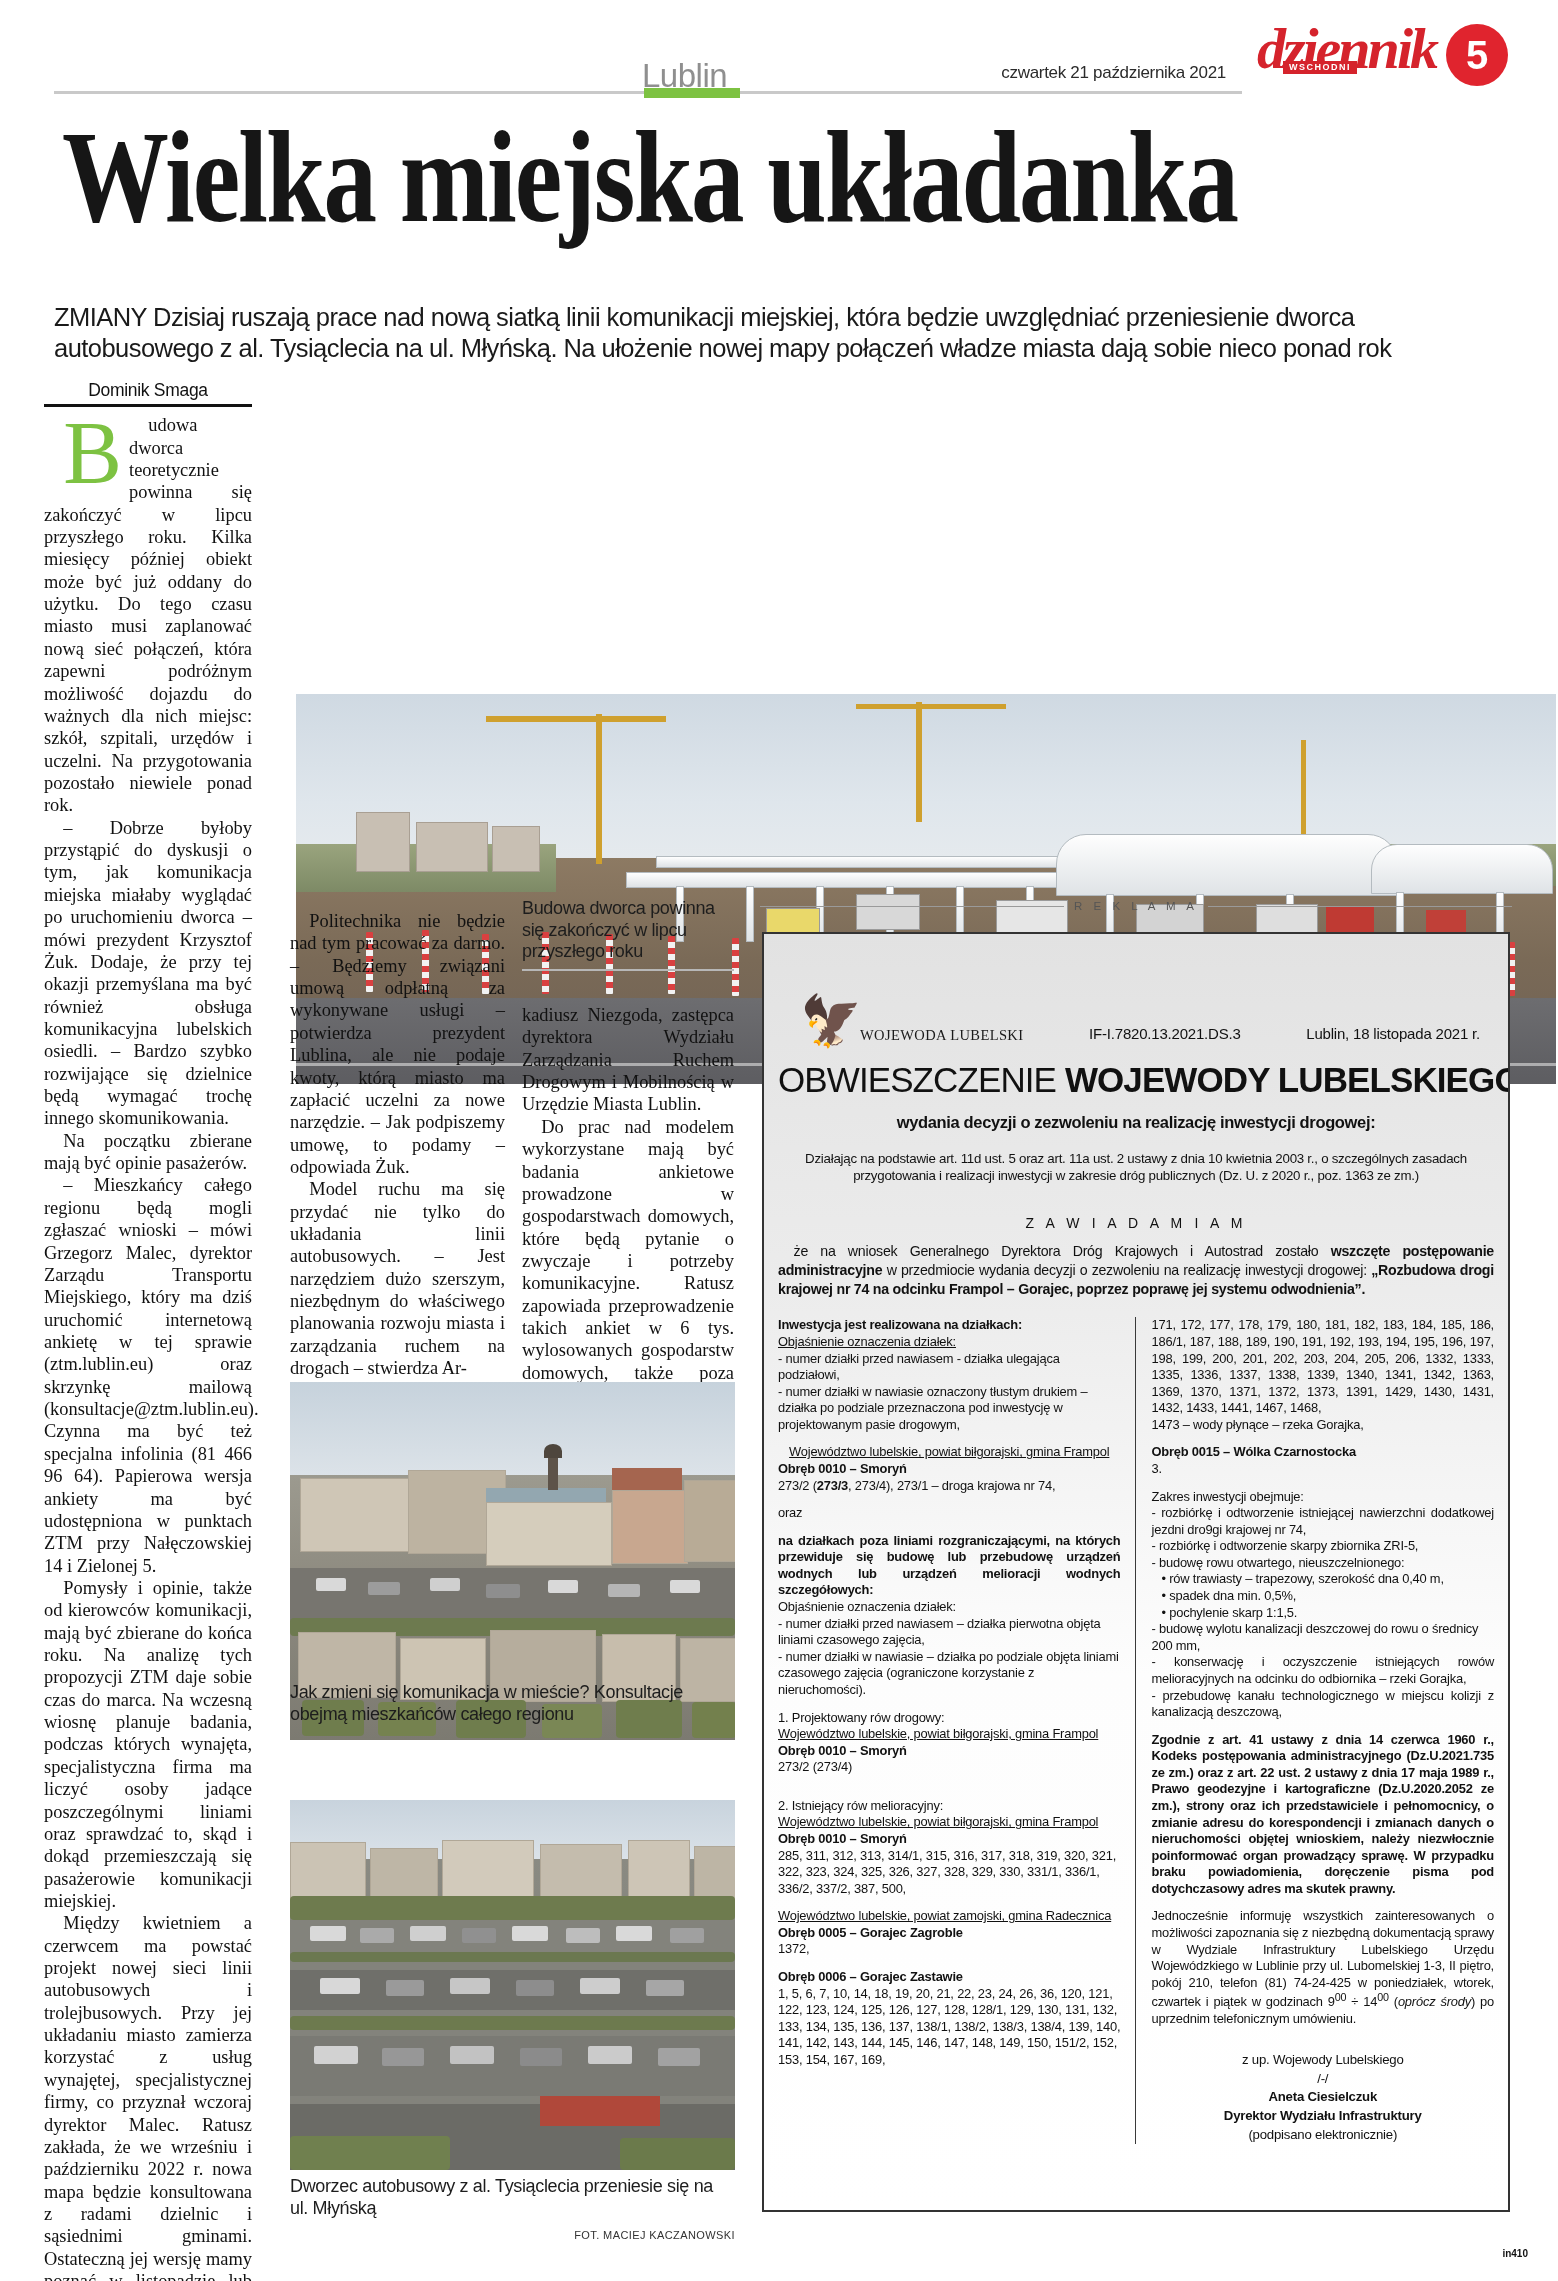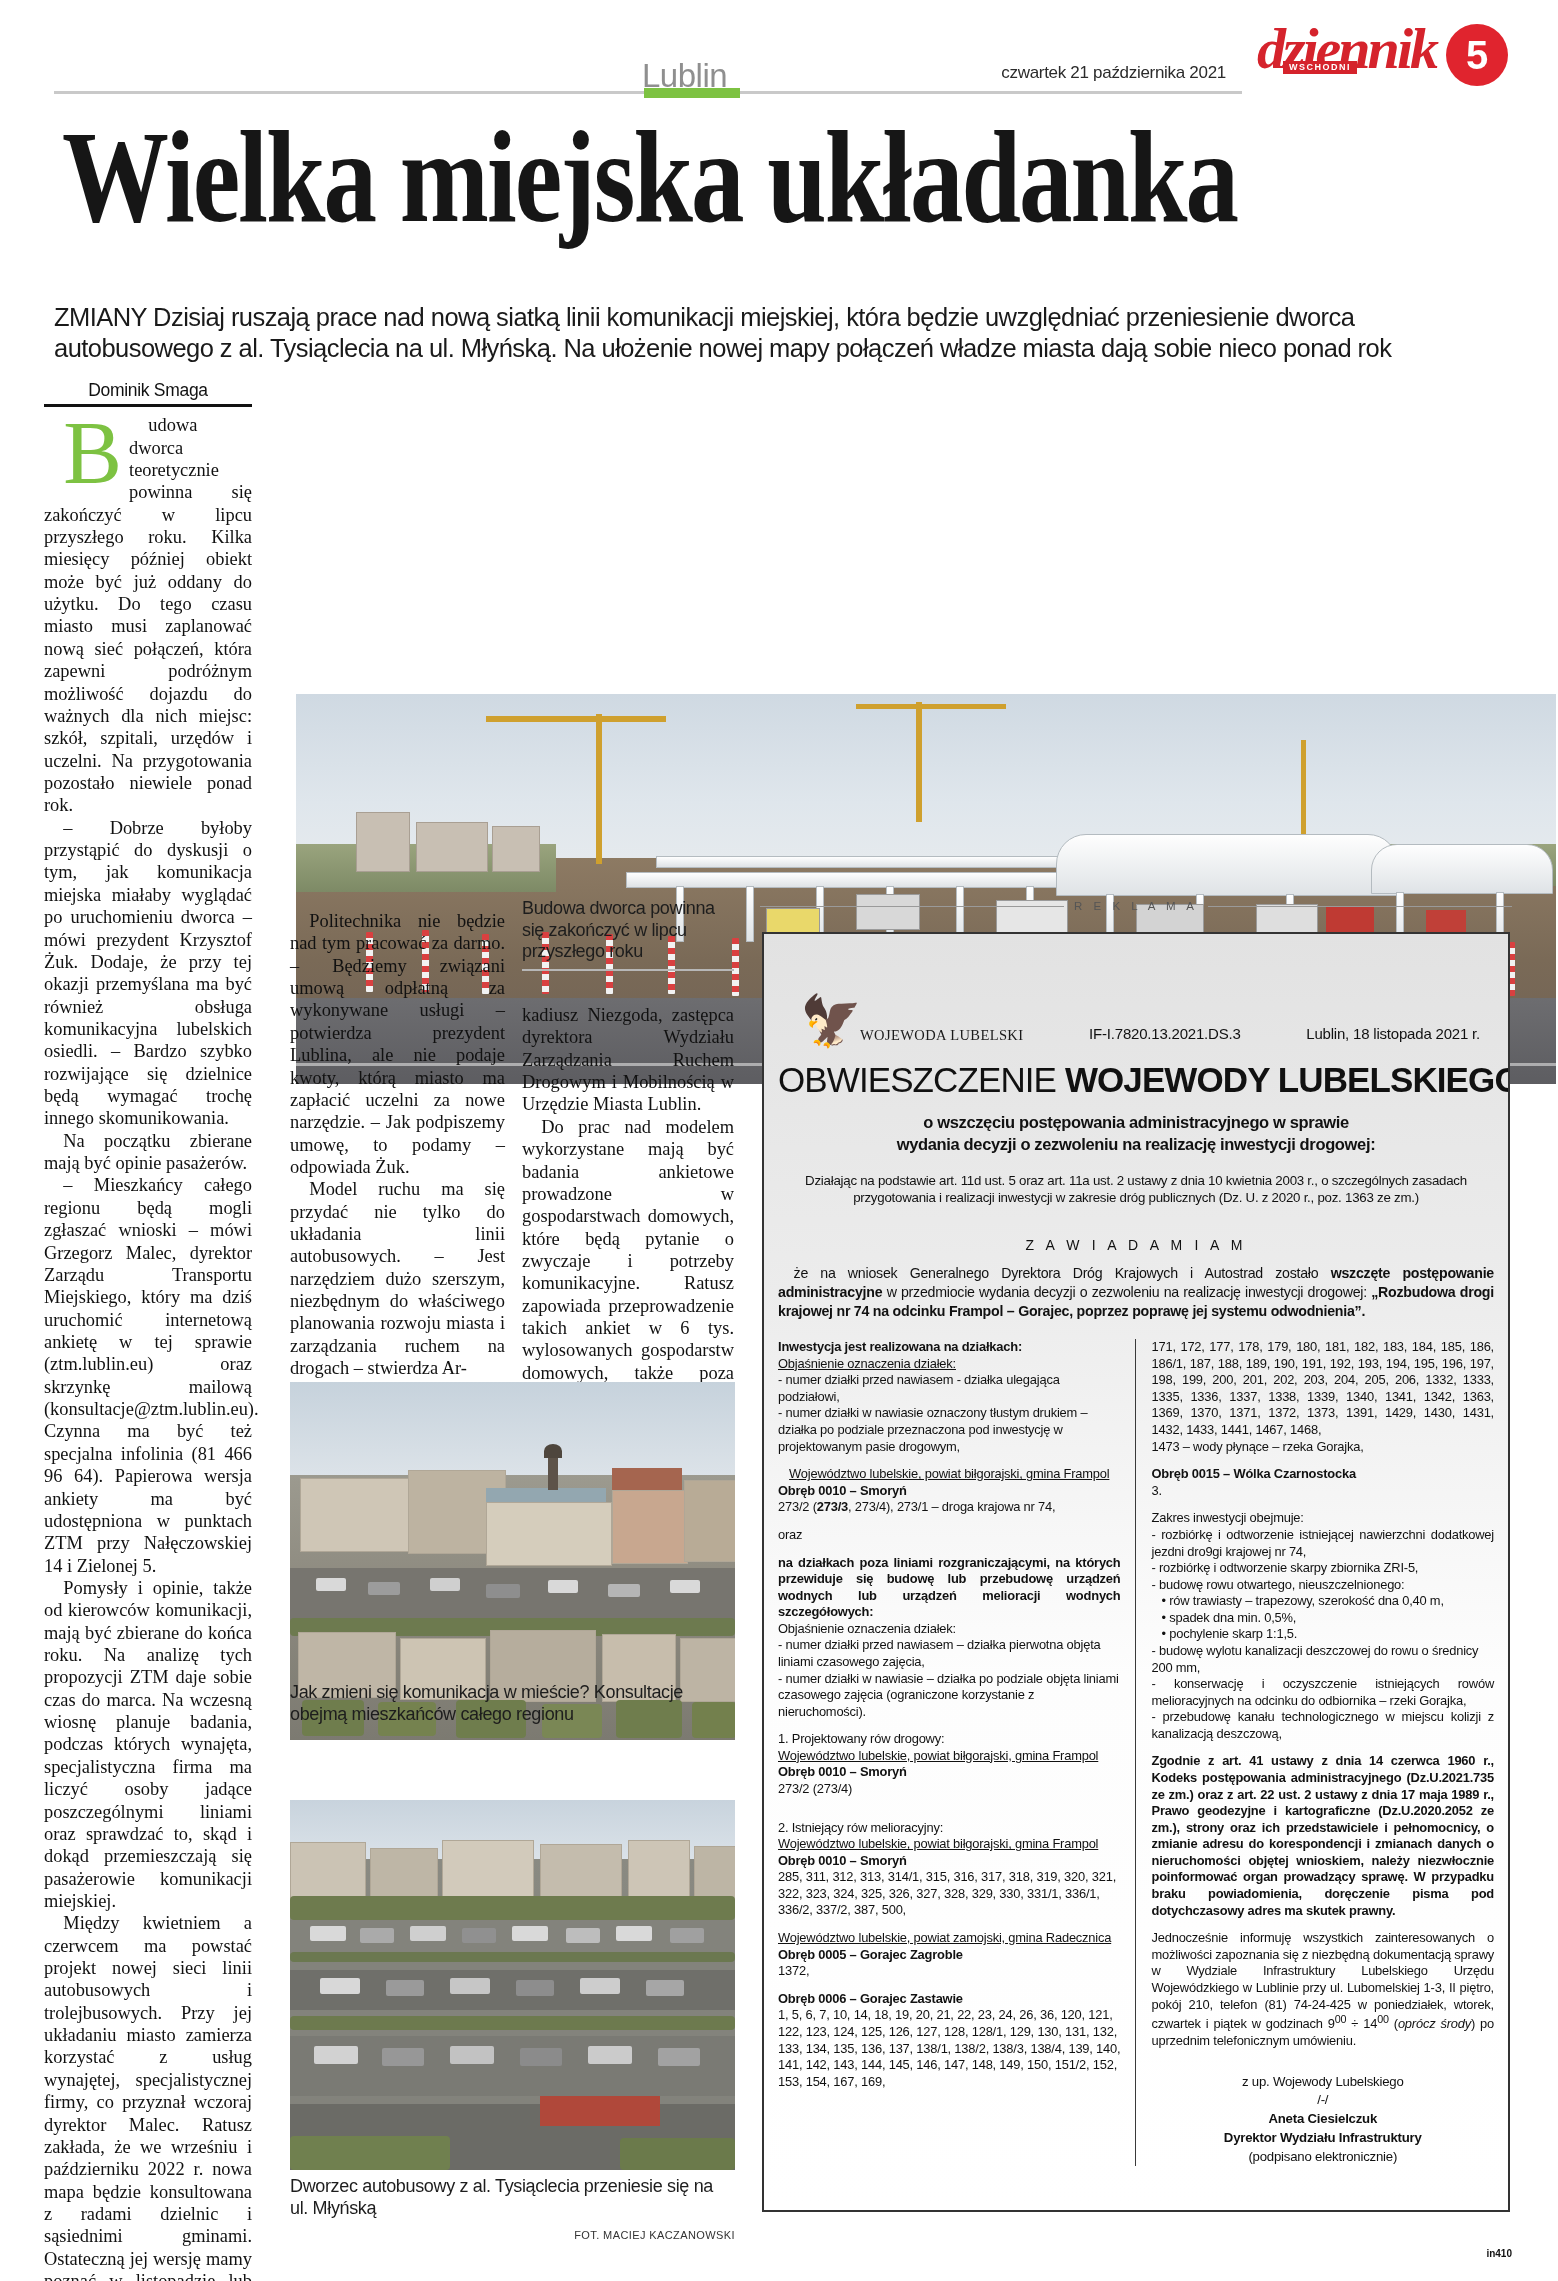--- a/index.html
+++ b/index.html
@@ -328,21 +328,21 @@
   .ncol .just { text-align: justify; }
   .notice-foot {
     text-align: center;
     font-size: 13.2px;
     line-height: 1.42;
     margin-top: 12px;
   }
   .notice-foot .b { font-weight: bold; }
   .ad-code {
     position: absolute;
-    right: 46px;
+    right: 30px;
     bottom: 22px;
     font-family: "Liberation Sans", sans-serif;
     font-size: 10px;
     font-weight: bold;
     color: #111;
   }
 
   
   .ph { position: relative; overflow: hidden; background: #b9c3cc; }
   .sky {
@@ -613,21 +613,20 @@
         <div class="notice-ref">IF-I.7820.13.2021.DS.3</div>
         <div class="notice-place">Lublin, 18 listopada 2021 r.</div>
       </div>
     </div>
 
     <div class="notice-h1">
       <span class="light">OBWIESZCZENIE </span><b>WOJEWODY LUBELSKIEGO</b>
     </div>
 
     <div class="notice-sub">
-      <div>o wszczęciu postępowania administracyjnego w sprawie</div>
       <div>wydania decyzji o zezwoleniu na realizację inwestycji drogowej:</div>
     </div>
 
     <div class="notice-basis">
       <div>Działając na podstawie art. 11d ust. 5 oraz art. 11a ust. 2 ustawy z dnia 10 kwietnia 2003 r., o szczególnych zasadach</div>
       <div>przygotowania i realizacji inwestycji w zakresie dróg publicznych (Dz. U. z 2020 r., poz. 1363 ze zm.)</div>
     </div>
 
     <div class="notice-zawiadamiam">Z A W I A D A M I A M</div>
 

